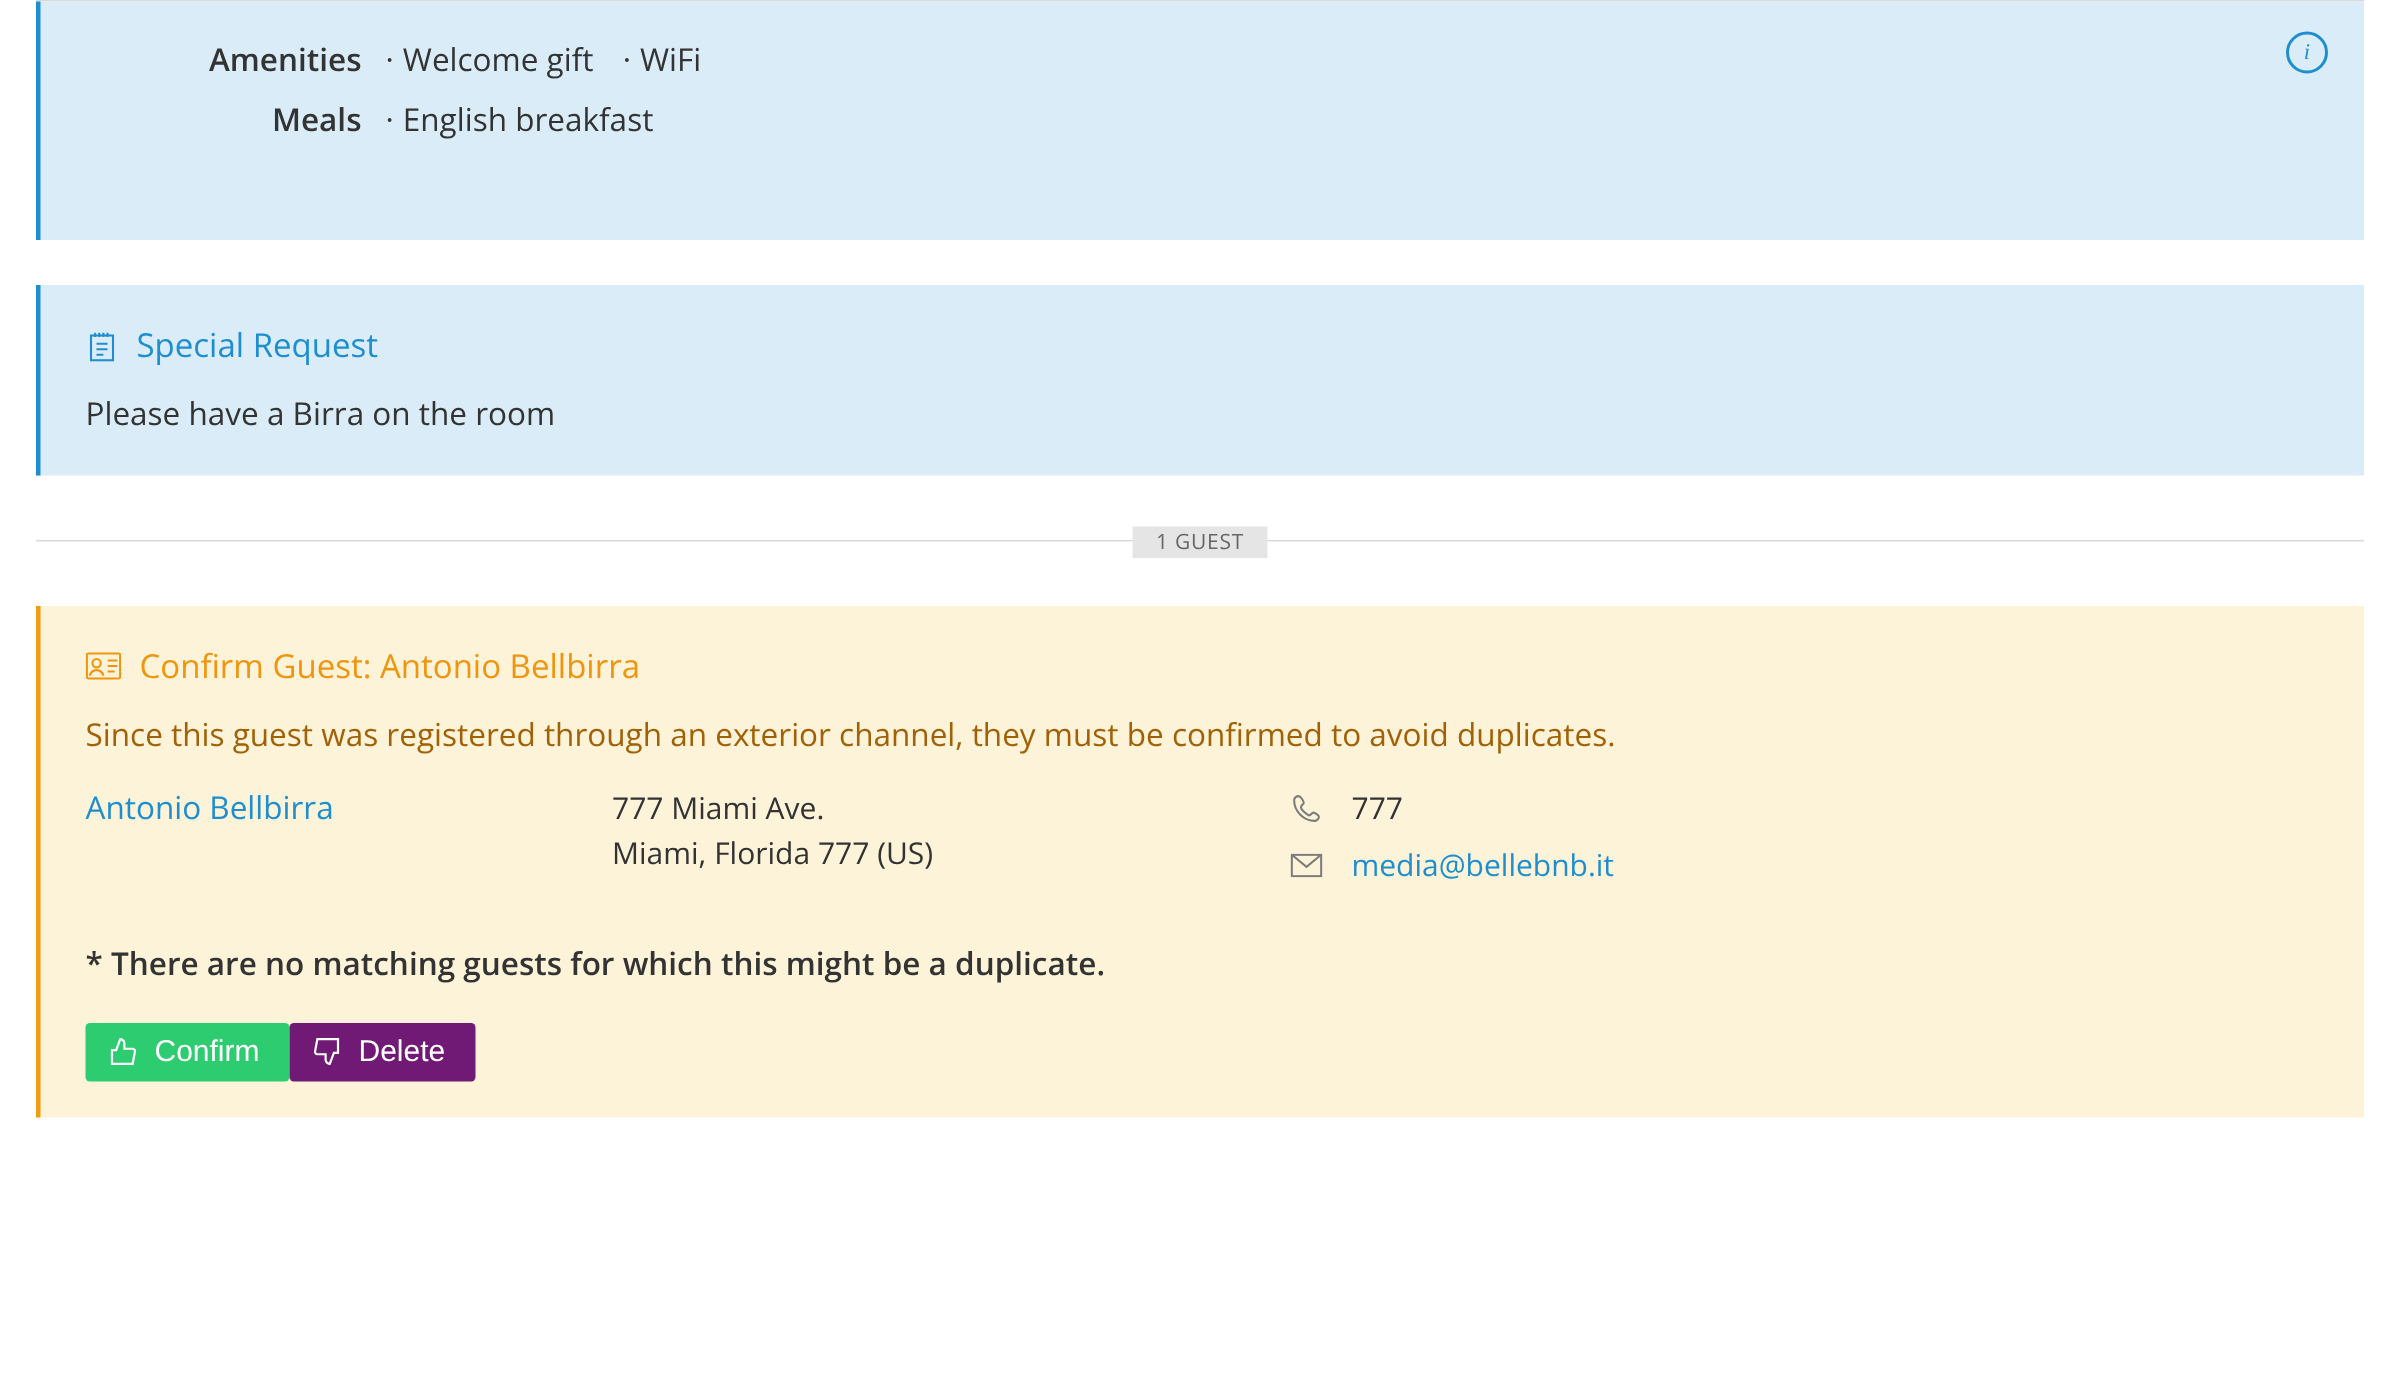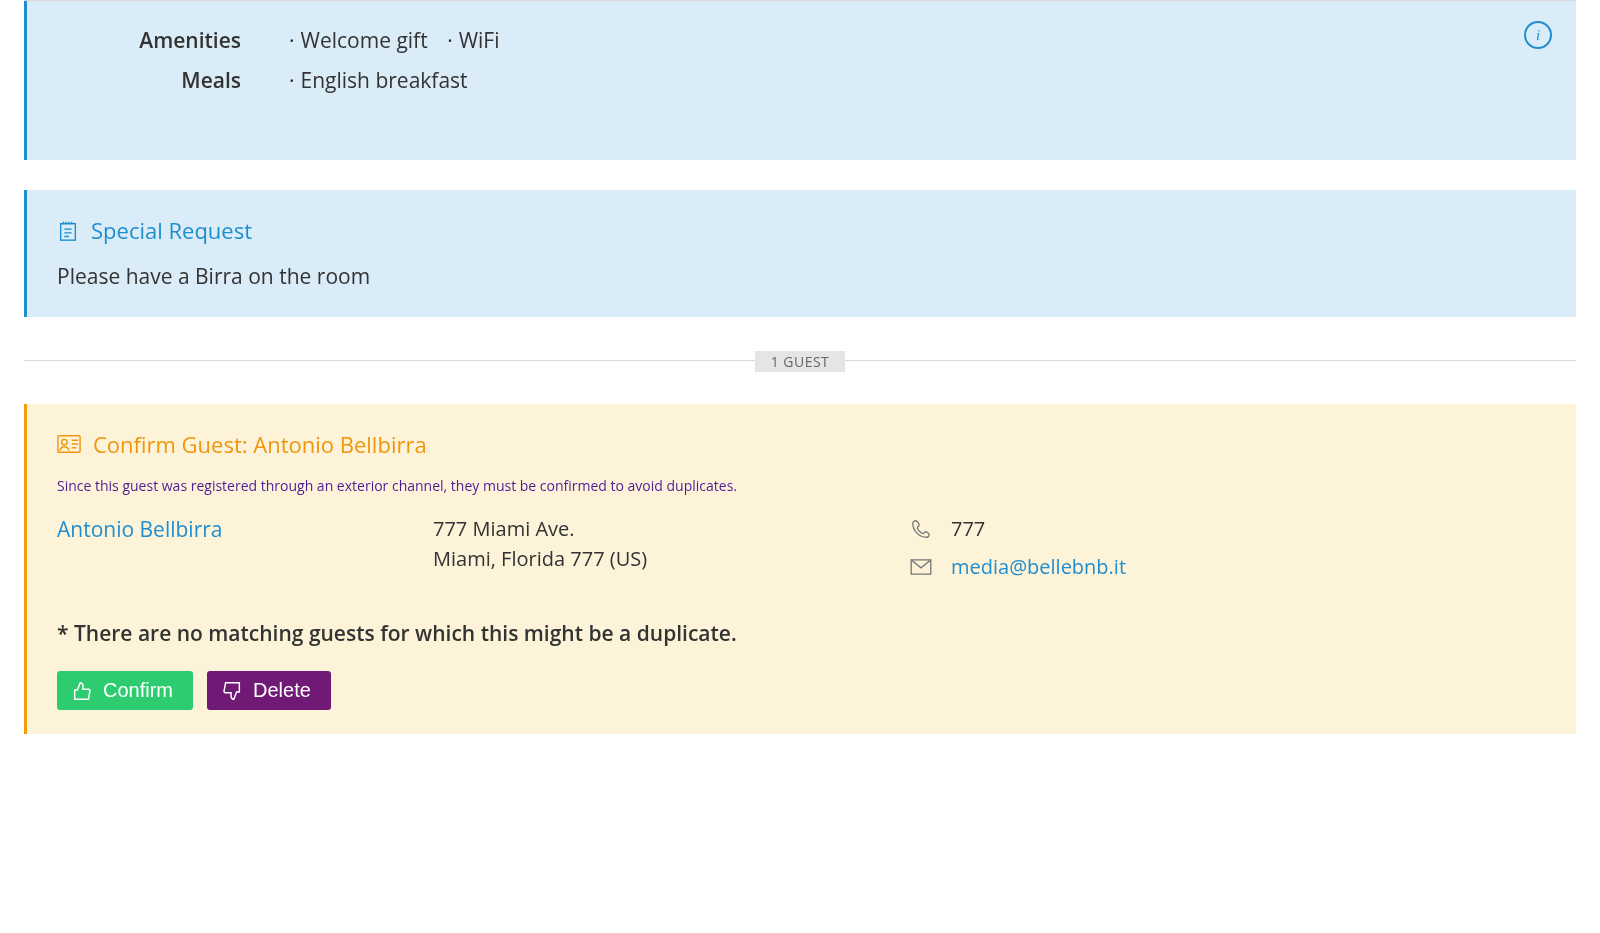--- a/index.html
+++ b/index.html
@@ -63,21 +63,20 @@
     cursor: pointer;
     background: transparent;
   }
 
   .kv-row {
     display: flex;
     align-items: flex-start;
     margin-left: 30px;
     margin-bottom: 8px;
     font-size: 21px;
-    gap: 32px;
   }
   .kv-label {
     width: 170px;
     text-align: right;
     font-weight: 600;
     color: #333;
     padding-right: 16px;
   }
   .kv-value {
     color: #333;
@@ -108,28 +107,28 @@
     position: relative;
     background: #e5e5e5;
     padding: 0 16px;
     font-size: 14px;
     color: #666;
     letter-spacing: 0.5px;
     display: inline-block;
   }
 
   .guest-body p {
-    font-size: 14px;
-    color: #4c1d95;
+    font-size: 21px;
+    color: #a16207;
     margin-bottom: 18px;
   }
 
   .guest-cols {
     display: flex;
-    gap: 46px;
+    gap: 21px;
     margin-bottom: 28px;
   }
   .gcol1 { flex: 0 0 330px; }
   .gcol2 { flex: 0 0 430px; }
   .gcol3 { flex: 1; }
 
   .gcol1 a {
     color: #1f8ecf;
     text-decoration: none;
     font-size: 21px;
@@ -146,21 +145,21 @@
   .contact-row .ico { width: 24px; display:flex; justify-content:center; color:#7b7b7b; }
   .contact-row a { color:#1f8ecf; text-decoration:none; }
 
   .note {
     font-size: 21px;
     font-weight: 600;
     color: #333;
     margin-bottom: 22px;
   }
 
-  .actions { display: flex; gap: 14px; }
+  .actions { display: flex; }
   .btn {
     border: 0;
     border-radius: 3px;
     color: #fff;
     font-size: 20px;
     padding: 8px 20px 8px 14px;
     cursor: pointer;
     display: inline-flex;
     align-items: center;
     gap: 10px;

